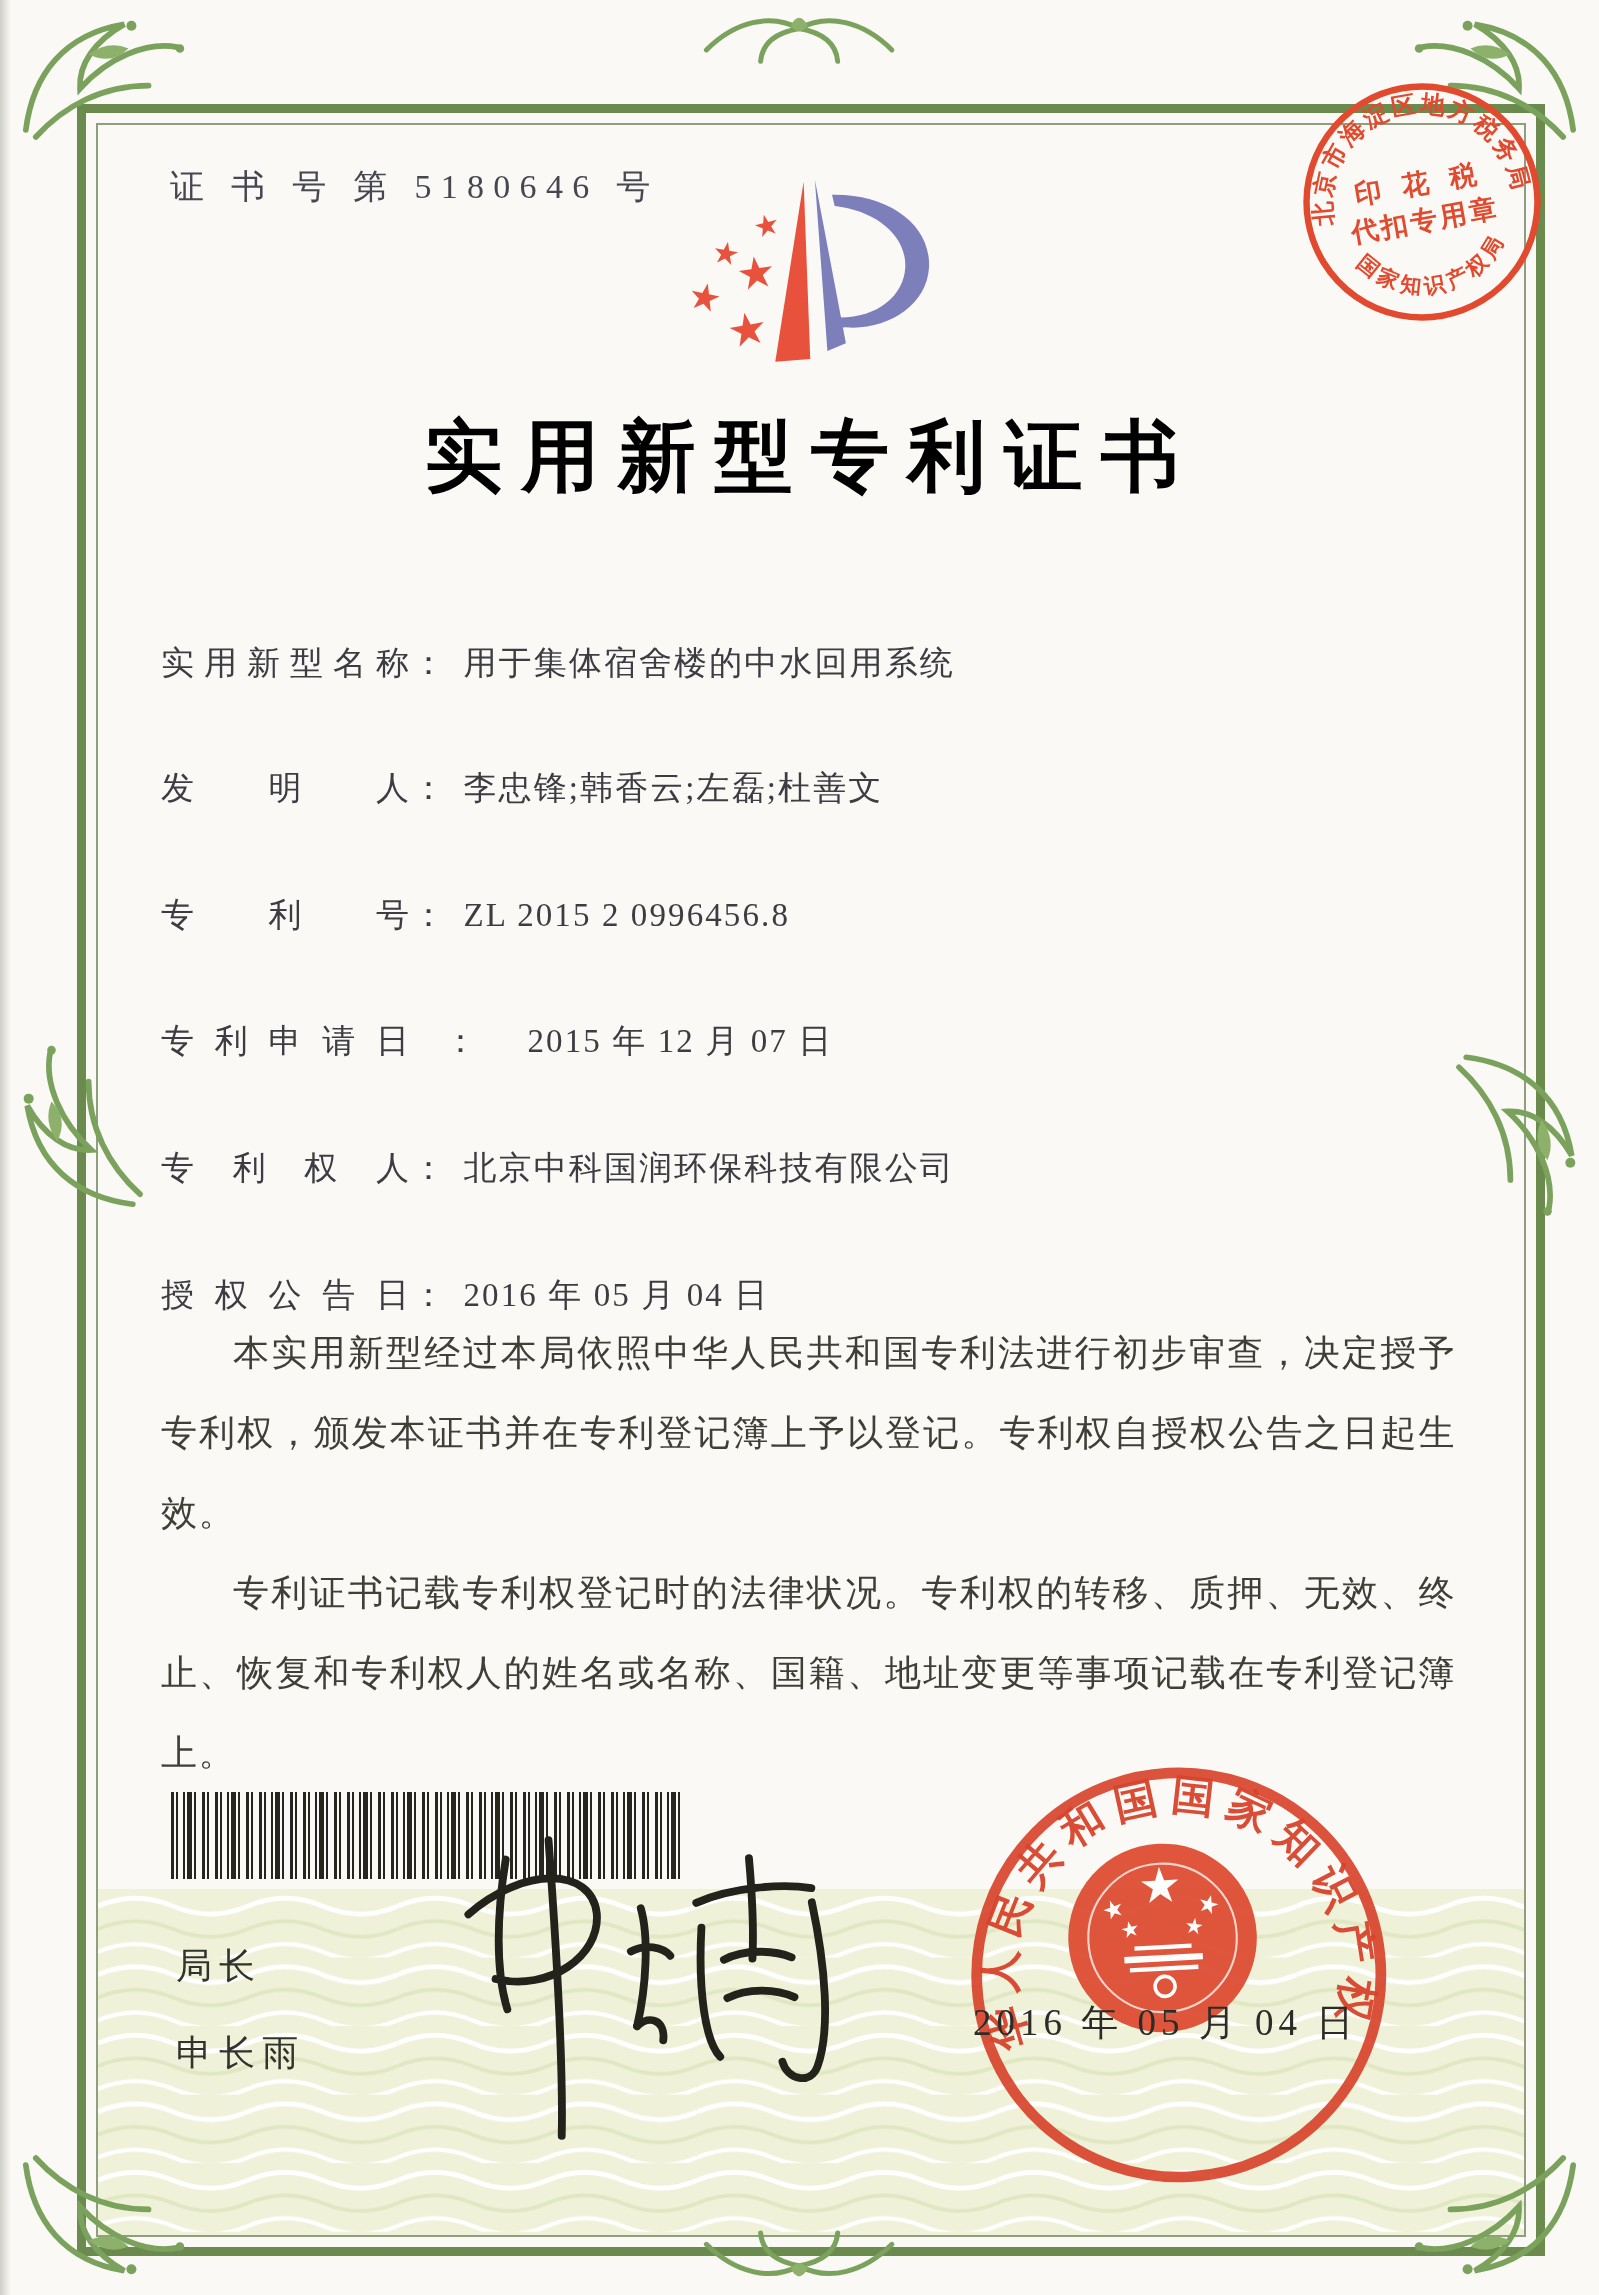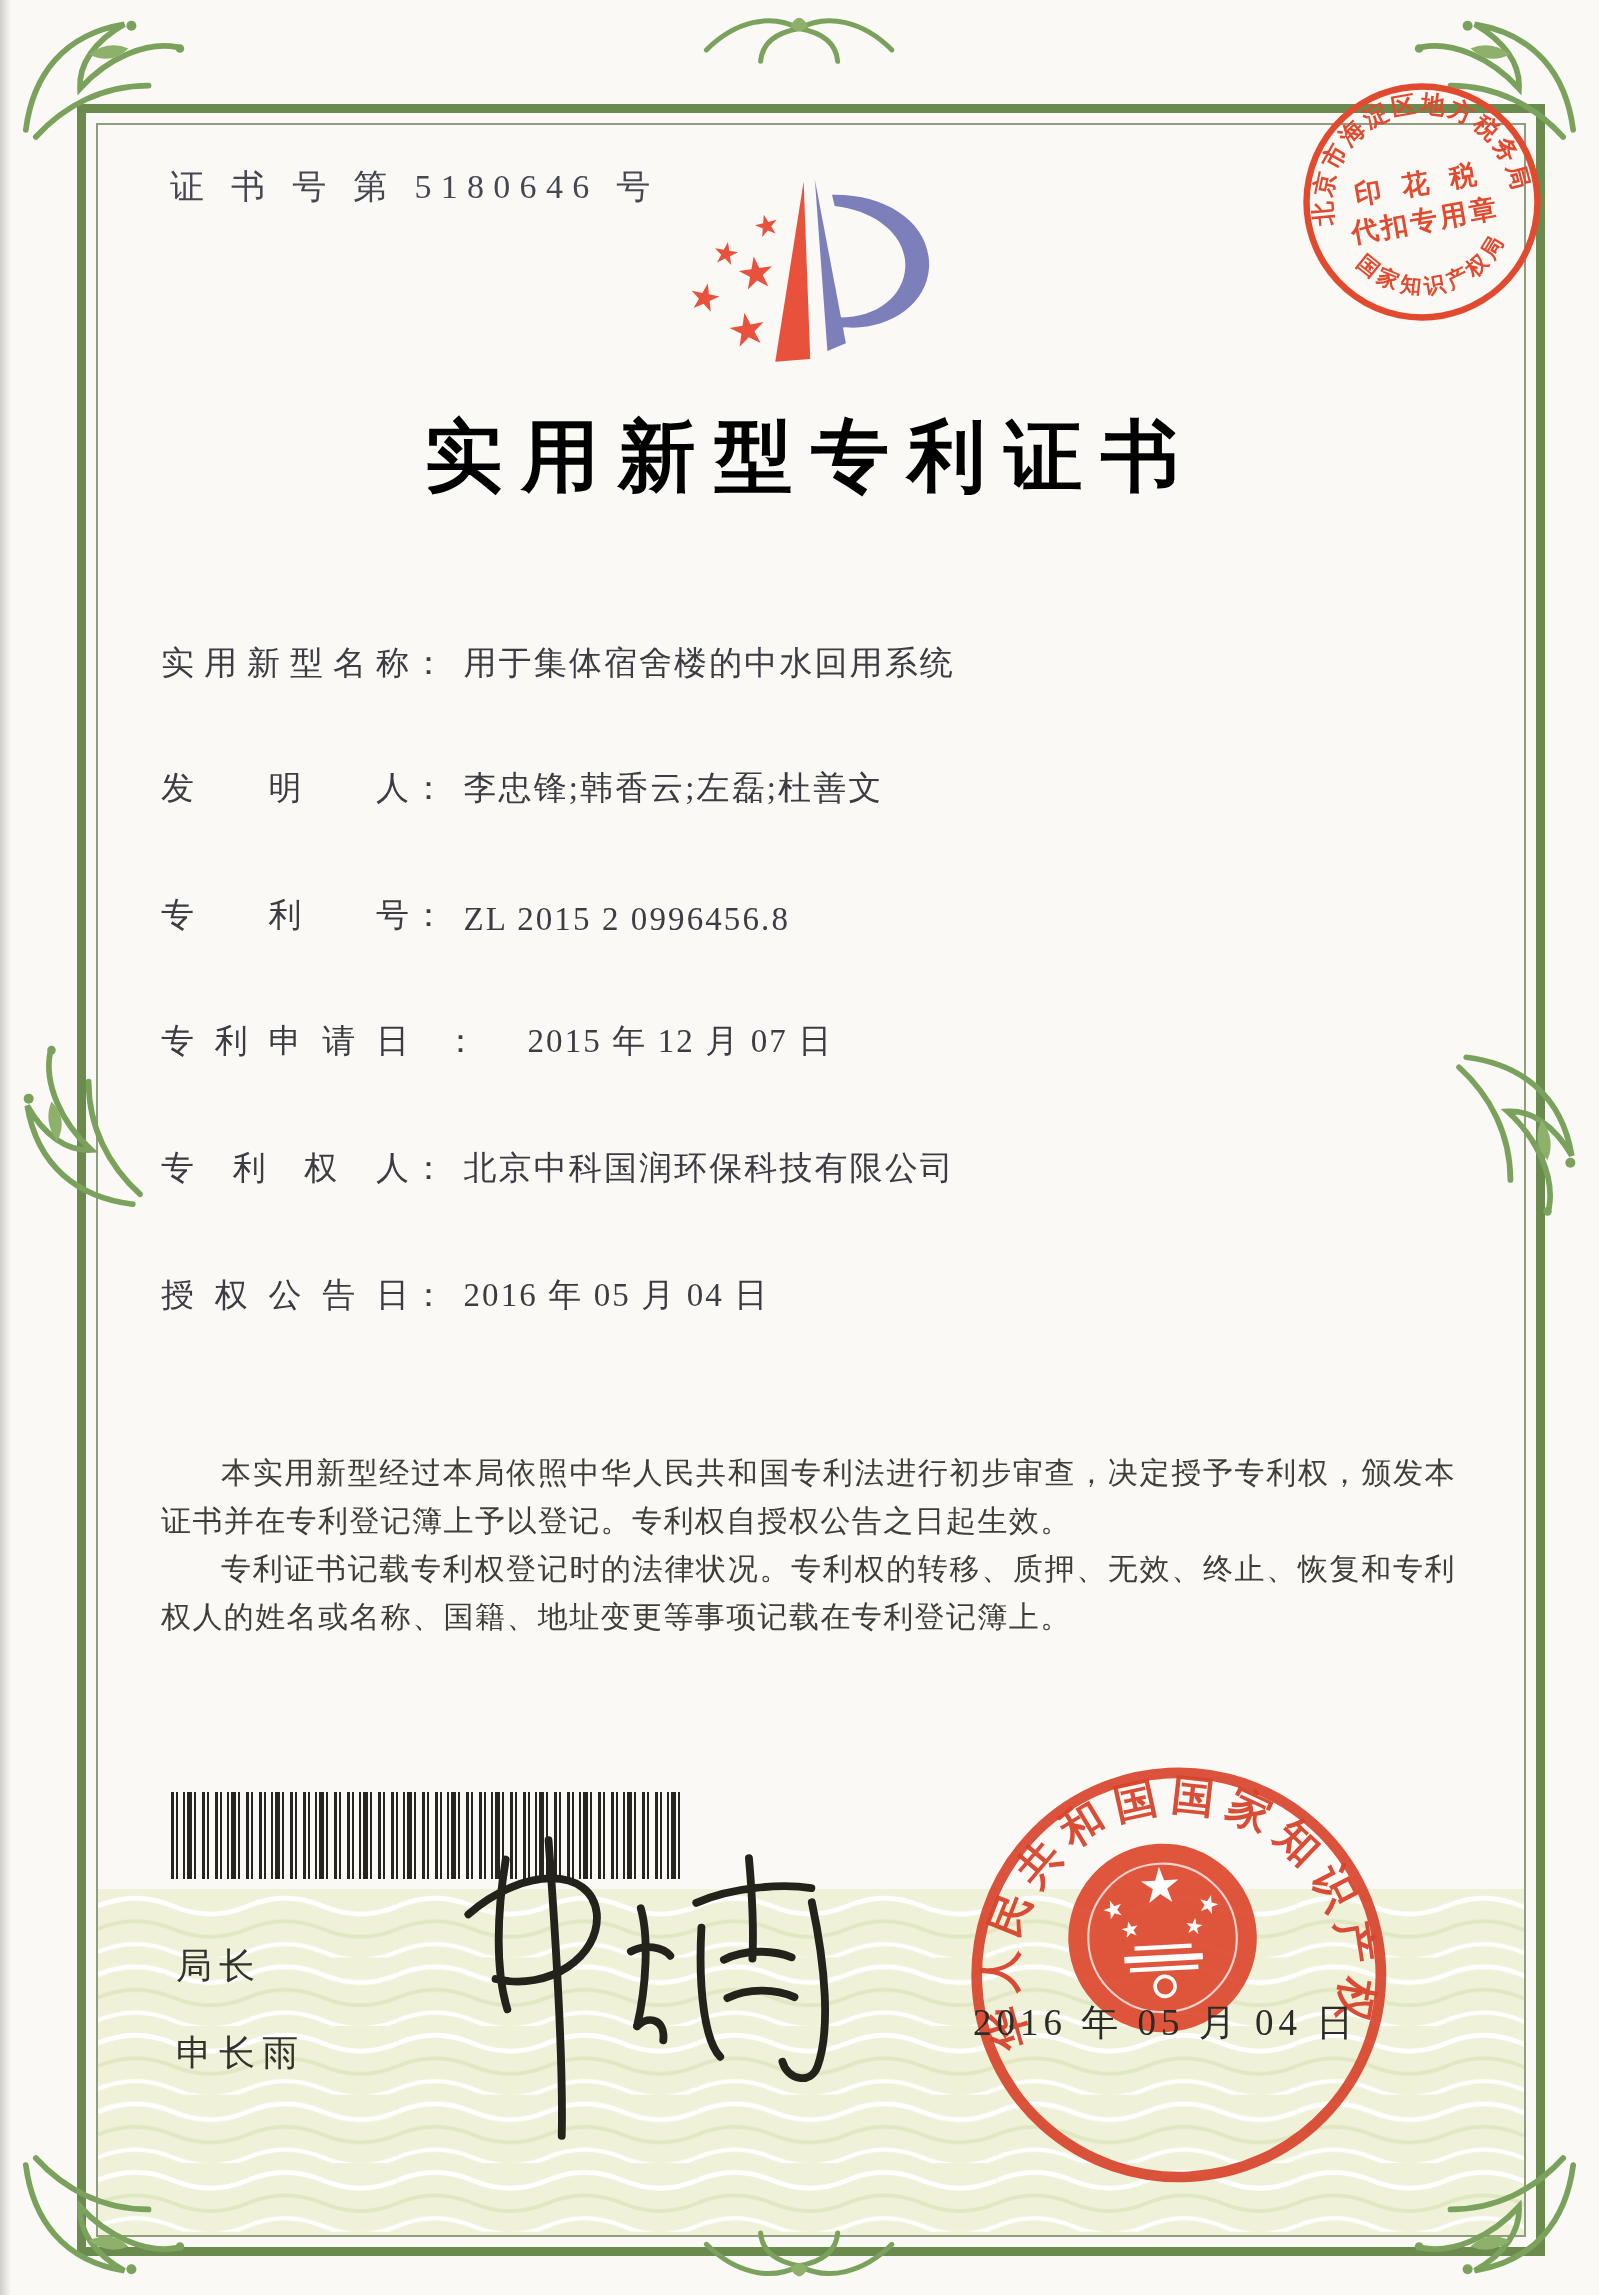--- a/index.html
+++ b/index.html
@@ -20,28 +20,28 @@
   
   .cert-no{position:absolute;left:170px;top:164px;font-size:34px;letter-spacing:9.3px;color:#474752;text-align:center;}
   
   .logo{position:absolute;left:664px;top:132px;width:307px;height:264px;}
   
   .tax-stamp{position:absolute;left:1283px;top:63px;width:278px;height:278px;}
   
   .title{position:absolute;left:78px;width:1466px;top:405px;text-align:center;
          font-size:78px;font-weight:bold;letter-spacing:18.6px;color:#000000;}
   
-  .field{position:absolute;left:161px;font-size:33px;display:flex;align-items:flex-end;color:#3c3c42;}
+  .field{position:absolute;left:161px;font-size:33px;display:flex;align-items:center;color:#3c3c42;}
   .field .lbl{display:inline-block;width:248px;text-align:justify;text-align-last:justify;}
   .field .sep{margin-left:2.9px;}
   .field .val{margin-left:18.6px;letter-spacing:2.1px;white-space:nowrap;}
   .f1{top:641px;} .f2{top:766px;} .f3{top:893px;} .f4{top:1019px;gap:32px;} .f5{top:1146px;} .f6{top:1273px;}
   
-  .body-text{position:absolute;left:161px;top:1449px;width:1295px;
-             font-size:30px;line-height:48px;letter-spacing:1.4px;color:#3f3f38;text-align:justify;}
+  .body-text{position:absolute;left:161px;top:1313px;width:1295px;
+             font-size:36px;line-height:80px;letter-spacing:1.4px;color:#3f3f38;text-align:justify;}
   .body-text p{margin:0;text-indent:2em;}
   
   .barcode{position:absolute;left:171px;top:1792px;width:511px;height:87px;
     background:
       repeating-linear-gradient(90deg,#26261f 0 2.9px,rgba(0,0,0,0) 2.9px 5px,#26261f 5px 7.1px,rgba(0,0,0,0) 7.1px 12px,#26261f 12px 13.6px,rgba(0,0,0,0) 13.6px 16.4px,#26261f 16.4px 21.4px,rgba(0,0,0,0) 21.4px 23.5px,#26261f 23.5px 25px,rgba(0,0,0,0) 25px 31px,#26261f 31px 34px,rgba(0,0,0,0) 34px 36px,#26261f 36px 38px,rgba(0,0,0,0) 38px 44px);
   }
   
   .director-title{position:absolute;left:176px;top:1942px;font-size:36px;letter-spacing:7.1px;color:#33332e;}
   .director-name{position:absolute;left:176px;top:2029px;font-size:36px;letter-spacing:7.1px;color:#33332e;}
   

